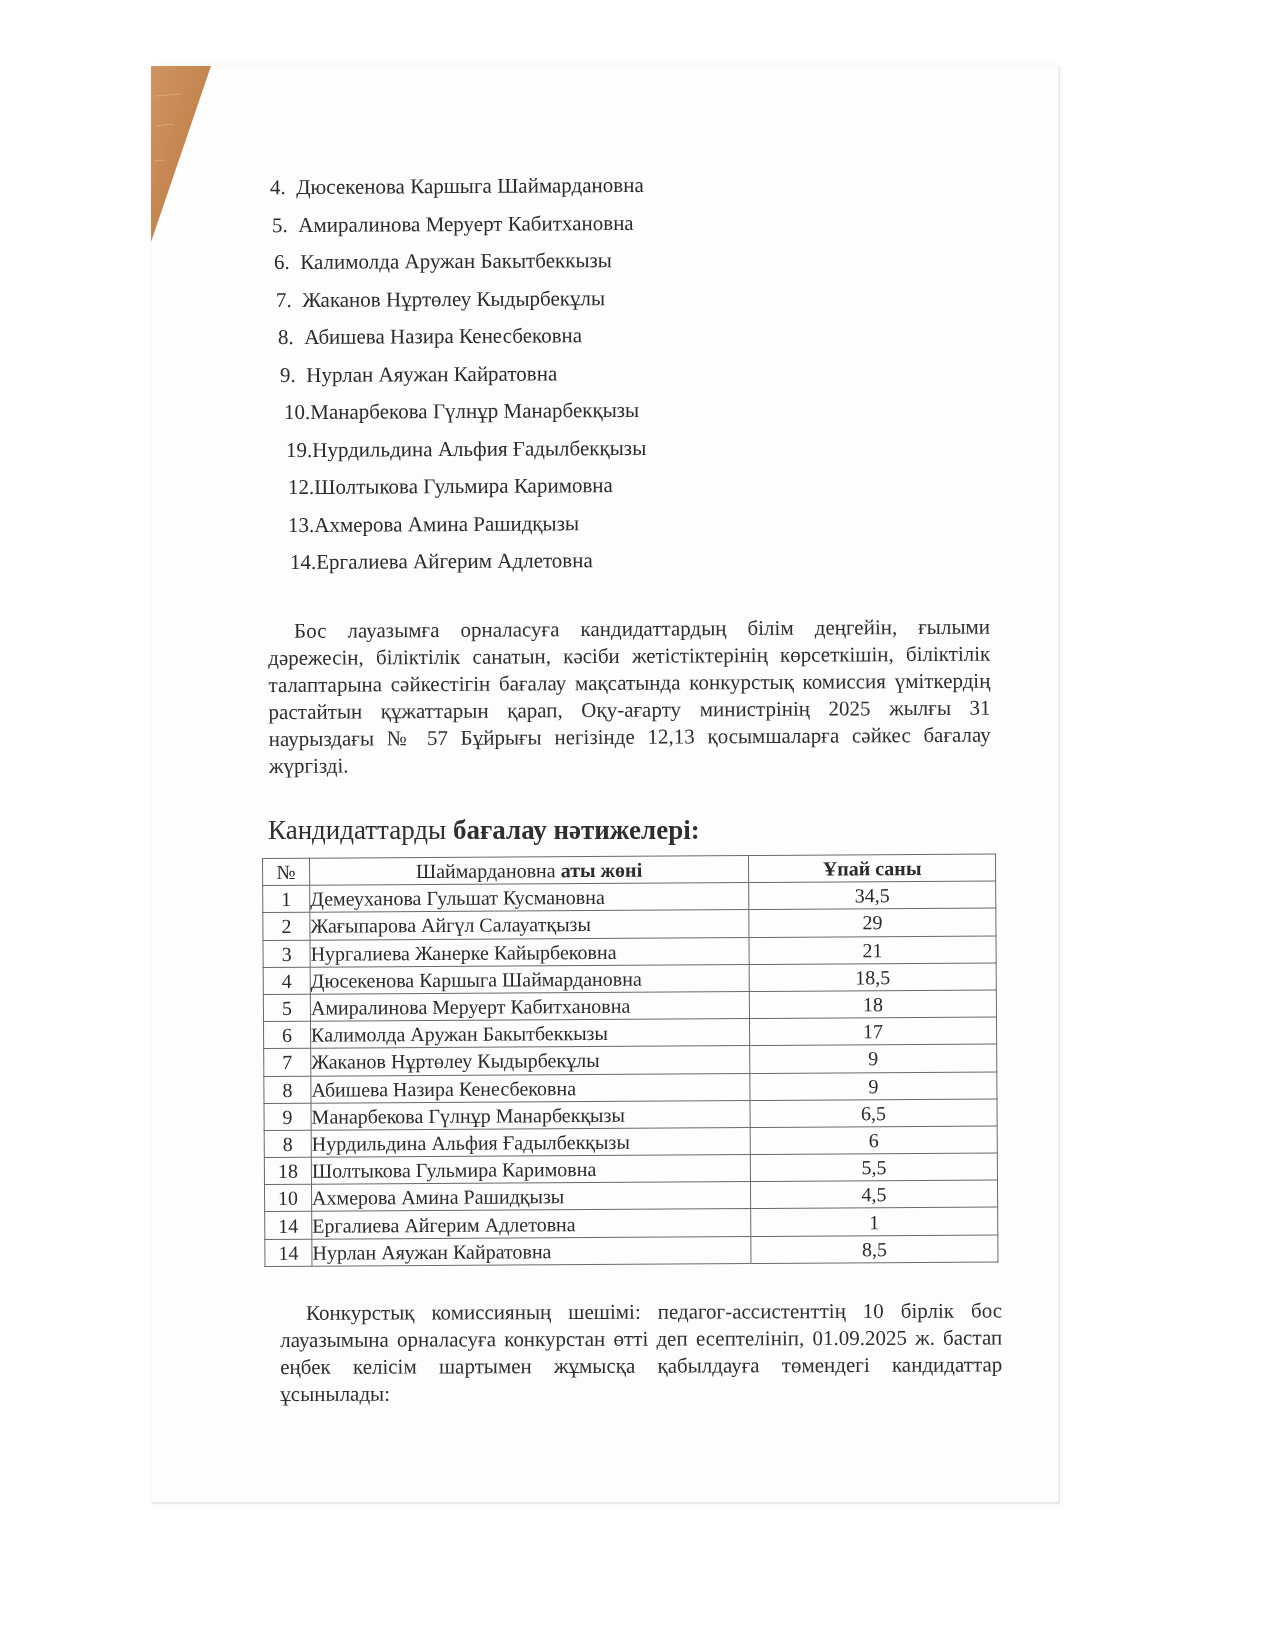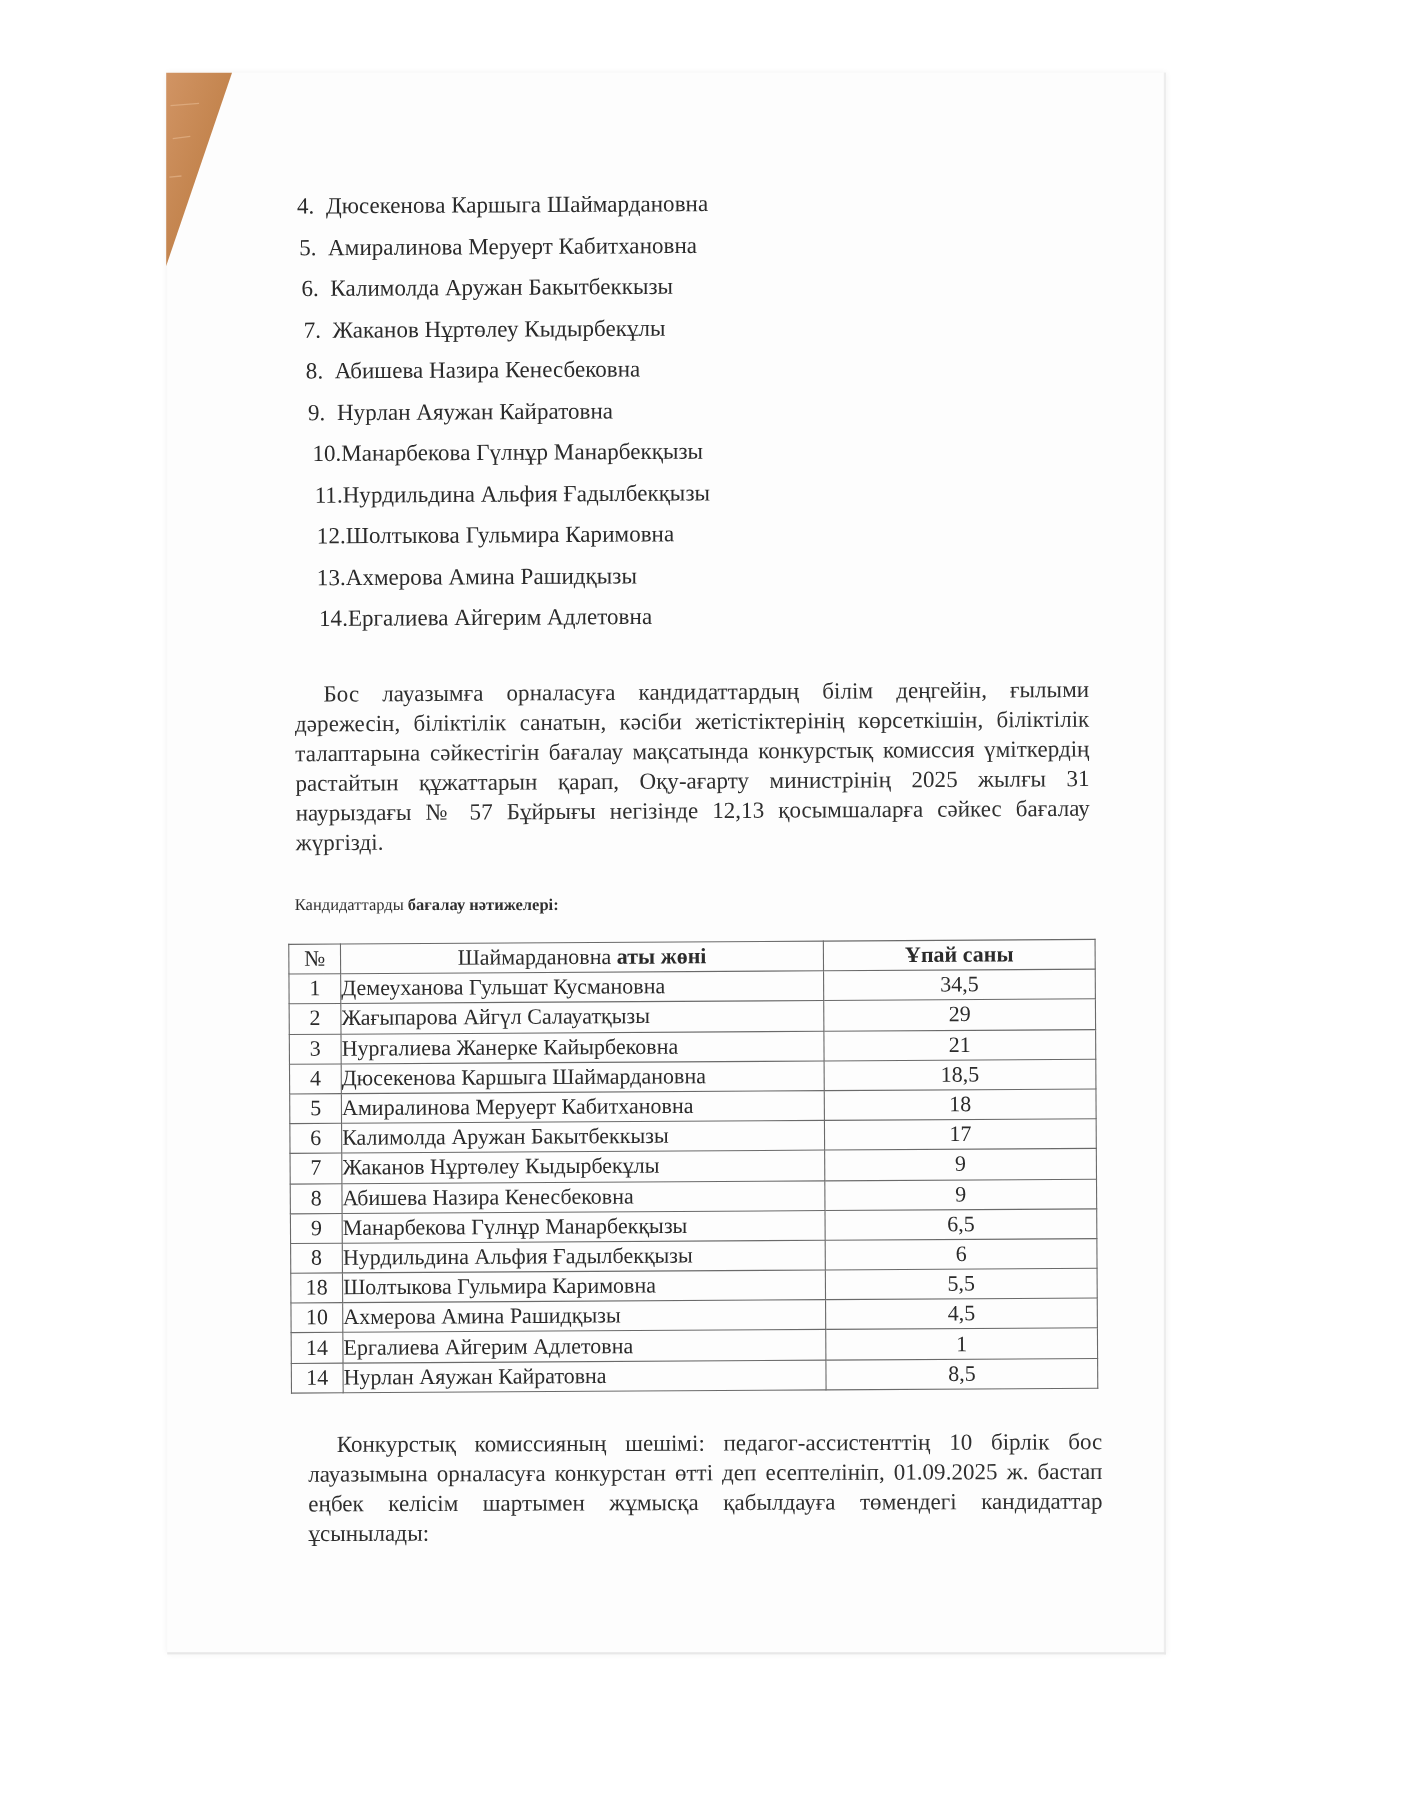--- a/index.html
+++ b/index.html
@@ -42,21 +42,21 @@
       position: absolute;
       font-size: 21px;
       line-height: 27px;
       text-align: justify;
       color: #2f2f2f;
     }
     .para p { margin: 0; text-indent: 26px; }
     .p1 { left: 268px; top: 618px; width: 722px; transform: rotate(-0.35deg); transform-origin: left top; }
     .p2 { left: 280px; top: 1300px; width: 722px; transform: rotate(-0.2deg); transform-origin: left top; }
     .heading {
-      position: absolute; left: 268px; top: 815px; font-size: 15px; color: #2f2f2f;
+      position: absolute; left: 268px; top: 815px; font-size: 27px; color: #2f2f2f;
     }
     .heading b { font-weight: bold; }
     table.results {
       position: absolute;
       left: 262px; top: 858px;
       width: 734px;
       border-collapse: collapse;
       font-size: 20px;
       transform: rotate(-0.35deg);
       transform-origin: left top;
@@ -95,21 +95,21 @@
 </svg>
 
 <ol class="list" id="candList">
     <li style="padding-left: 0px; transform: rotate(-0.35deg);"><span class="num">4.</span>&nbsp;&nbsp;<span>Дюсекенова Каршыга Шаймардановна</span></li>
     <li style="padding-left: 2px; transform: rotate(-0.35deg);"><span class="num">5.</span>&nbsp;&nbsp;<span>Амиралинова Меруерт Кабитхановна</span></li>
     <li style="padding-left: 4px; transform: rotate(-0.35deg);"><span class="num">6.</span>&nbsp;&nbsp;<span>Калимолда Аружан Бакытбеккызы</span></li>
     <li style="padding-left: 6px; transform: rotate(-0.35deg);"><span class="num">7.</span>&nbsp;&nbsp;<span>Жаканов Нұртөлеу  Кыдырбекұлы</span></li>
     <li style="padding-left: 8px; transform: rotate(-0.35deg);"><span class="num">8.</span>&nbsp;&nbsp;<span>Абишева Назира Кенесбековна</span></li>
     <li style="padding-left: 10px; transform: rotate(-0.35deg);"><span class="num">9.</span>&nbsp;&nbsp;<span>Нурлан Аяужан Кайратовна</span></li>
     <li style="padding-left: 14px; transform: rotate(-0.35deg);"><span class="num">10.</span><span>Манарбекова Гүлнұр Манарбекқызы</span></li>
-    <li style="padding-left: 16px; transform: rotate(-0.35deg);"><span class="num">11.</span><span>Нурдильдина Альфия Ғадылбекқызы</span></li>
+    <li style="padding-left: 16px; transform: rotate(-0.35deg);"><span class="num">19.</span><span>Нурдильдина Альфия Ғадылбекқызы</span></li>
     <li style="padding-left: 18px; transform: rotate(-0.35deg);"><span class="num">12.</span><span>Шолтыкова Гульмира Каримовна</span></li>
     <li style="padding-left: 18px; transform: rotate(-0.35deg);"><span class="num">13.</span><span>Ахмерова Амина Рашидқызы</span></li>
     <li style="padding-left: 20px; transform: rotate(-0.35deg);"><span class="num">14.</span><span>Ергалиева Айгерим Адлетовна</span></li>
   </ol>
 
 <div class="para p1">
   <p>Бос лауазымға орналасуға кандидаттардың білім деңгейін, ғылыми дәрежесін, біліктілік санатын, кәсіби жетістіктерінің көрсеткішін, біліктілік талаптарына сәйкестігін бағалау мақсатында конкурстық комиссия үміткердің растайтын құжаттарын қарап, Оқу-ағарту министрінің 2025 жылғы 31 наурыздағы № 57 Бұйрығы  негізінде 12,13 қосымшаларға сәйкес бағалау жүргізді.</p>
 </div>
 
 <div class="heading">

